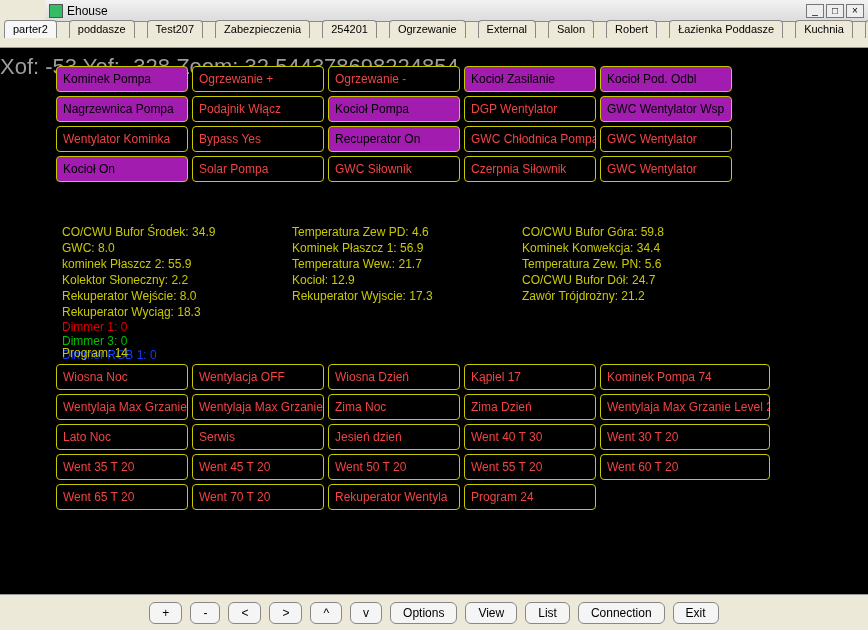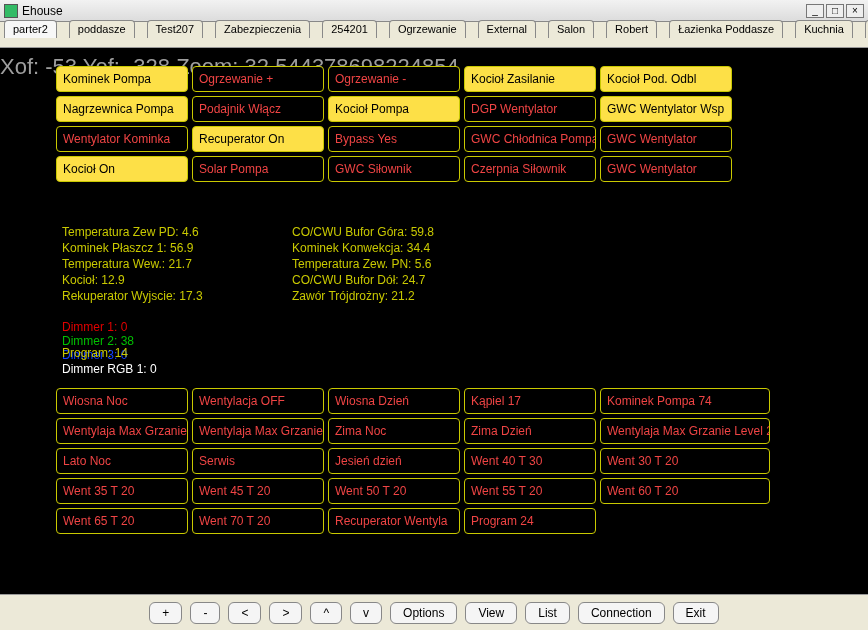--- a/index.html
+++ b/index.html
@@ -13,20 +13,21 @@
     height: 630px;
     overflow: hidden;
   }
   .titlebar {
     height: 22px;
     background: linear-gradient(#f2f2f2,#dcdcdc);
     border-bottom: 1px solid #888;
     display: flex;
     align-items: center;
     padding: 0 4px;
+    margin-left: 45px;
   }
   .titlebar .icon {
     width: 14px; height: 14px; background:#3b6; margin-right:4px; border:1px solid #555;
   }
   .titlebar .title { flex:1; font-size:12px; }
   .winbtns { display:flex; gap:2px; }
   .winbtn {
     width:18px; height:14px;
     border:1px solid #777; background:#eee;
     display:flex; align-items:center; justify-content:center;
@@ -89,21 +90,21 @@
     background:#000;
     color:#ef4444;
     display:flex;
     align-items:center;
     padding:0 6px;
     font-size:12px;
     white-space:nowrap;
     overflow:hidden;
   }
   .obox.on {
-    background:#fde047;
+    background:#a21caf;
     color:#000;
   }
   .readouts {
     position:absolute;
     left:62px;
     top:176px;
     display:flex;
     gap:20px;
     color:#c9c900;
     font-size:12px;
@@ -130,21 +131,21 @@
   .program-label {
     position:absolute;
     left:62px;
     top:298px;
     color:#c9c900;
     font-size:12px;
   }
   .programs-grid {
     position:absolute;
     left:56px;
-    top:340px;
+    top:316px;
     display:grid;
     grid-template-columns:repeat(4,132px) 170px;
     grid-auto-rows:26px;
     gap:4px 4px;
   }
   .bottombar {
     height:36px;
     background:#ece9d8;
     border-top:1px solid #999;
     display:flex;
@@ -198,49 +199,56 @@
       <div class="obox">Ogrzewanie +</div>
       <div class="obox">Ogrzewanie -</div>
       <div class="obox on">Kocioł Zasilanie</div>
       <div class="obox on">Kocioł Pod. Odbl</div>
       <div class="obox on">Nagrzewnica Pompa</div>
       <div class="obox">Podajnik Włącz</div>
       <div class="obox on">Kocioł Pompa</div>
       <div class="obox">DGP Wentylator</div>
       <div class="obox on">GWC Wentylator Wsp</div>
       <div class="obox">Wentylator Kominka</div>
+      <div class="obox">Bypass Yes</div>
       <div class="obox on">Recuperator On</div>
-      <div class="obox">Bypass Yes</div>
       <div class="obox">GWC Chłodnica Pompa</div>
       <div class="obox">GWC Wentylator</div>
       <div class="obox on">Kocioł On</div>
       <div class="obox">Solar Pompa</div>
       <div class="obox">GWC Siłownik</div>
       <div class="obox">Czerpnia Siłownik</div>
       <div class="obox">GWC Wentylator</div>
     </div>
   <div class="readouts" id="readouts">
+      <div class="col">
+        <span>CO/CWU Bufor Środek: 34.9</span>
+        <span>GWC: 8.0</span>
+        <span>kominek Płaszcz 2: 55.9</span>
+        <span>Kolektor Słoneczny: 2.2</span>
+        <span>Rekuperator Wejście: 8.0</span>
+        <span>Rekuperator Wyciąg: 18.3</span>
+      </div>
       <div class="col">
         <span>Temperatura Zew PD: 4.6</span>
         <span>Kominek Płaszcz 1: 56.9</span>
         <span>Temperatura Wew.: 21.7</span>
         <span>Kocioł: 12.9</span>
         <span>Rekuperator Wyjscie: 17.3</span>
       </div>
       <div class="col">
         <span>CO/CWU Bufor Góra: 59.8</span>
         <span>Kominek Konwekcja: 34.4</span>
         <span>Temperatura Zew. PN: 5.6</span>
         <span>CO/CWU Bufor Dół: 24.7</span>
         <span>Zawór Trójdrożny: 21.2</span>
       </div>
     </div>
   <div class="dimmer-row" id="dimmers">
       <span>Dimmer 1: 0</span>
-      <span>Dimmer 2: 38</span>
       <span>Dimmer 3: 0</span>
       <span>Dimmer RGB 1: 0</span>
     </div>
   <div class="program-label">Program: 14</div>
   <div class="programs-grid" id="programs">
       <div class="obox">Wiosna Noc</div>
       <div class="obox">Wentylacja OFF</div>
       <div class="obox">Wiosna Dzień</div>
       <div class="obox">Kąpiel 17</div>
       <div class="obox">Kominek Pompa 74</div>
@@ -254,21 +262,21 @@
       <div class="obox">Jesień dzień</div>
       <div class="obox">Went 40 T 30</div>
       <div class="obox">Went 30 T 20</div>
       <div class="obox">Went 35 T 20</div>
       <div class="obox">Went 45 T 20</div>
       <div class="obox">Went 50 T 20</div>
       <div class="obox">Went 55 T 20</div>
       <div class="obox">Went 60 T 20</div>
       <div class="obox">Went 65 T 20</div>
       <div class="obox">Went 70 T 20</div>
-      <div class="obox">Recuperator Wentyla</div>
+      <div class="obox">Rekuperator Wentyla</div>
       <div class="obox">Program 24</div>
     </div>
 </div>
 
 <div class="bottombar" id="bottombar">
     <div class="bbtn">+</div>
     <div class="bbtn">-</div>
     <div class="bbtn">&lt;</div>
     <div class="bbtn">&gt;</div>
     <div class="bbtn">^</div>

